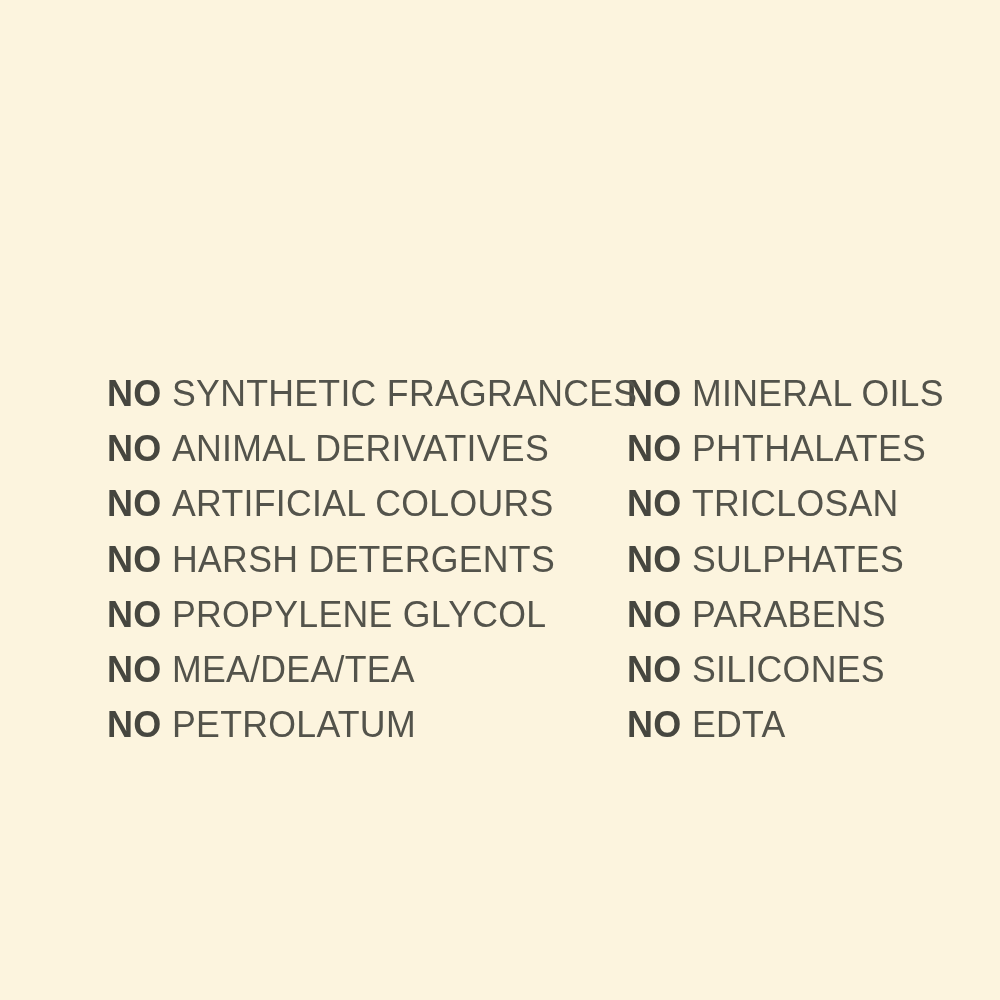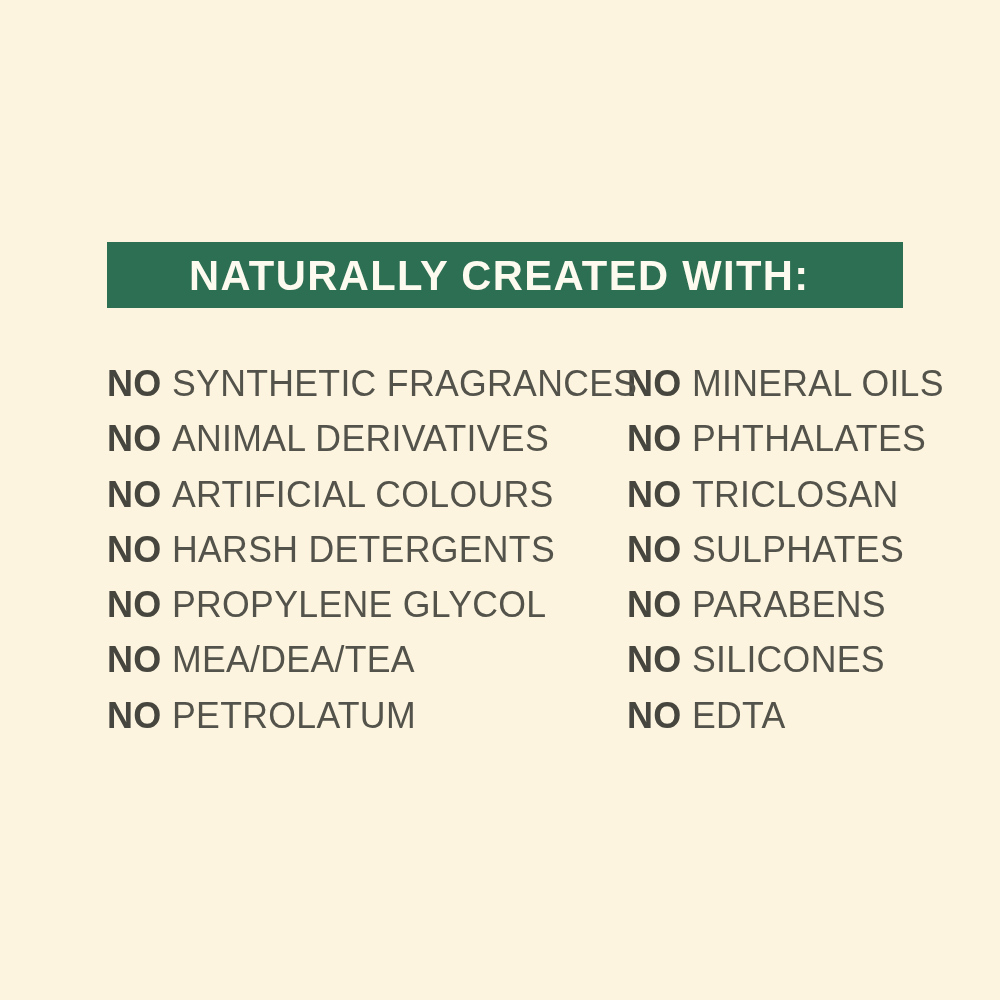--- a/index.html
+++ b/index.html
@@ -57,20 +57,21 @@
   .claim-column {
     display: flex;
     flex-direction: column;
   }
   #claims-col-left  { margin-left: 107px; width: 520px; }
   #claims-col-right { margin-left: 0px;   width: 330px; }
 
   .claim-row {
     height: 55.3px;
     display: flex;
+    align-items: center;
     white-space: nowrap;
   }
   .claim-no {
     color: #46463f;
     font-size: 36px;
     font-weight: bold;
     letter-spacing: 0.2px;
     line-height: 1;
     margin-right: 11px;
   }
@@ -82,23 +83,20 @@
     line-height: 1;
     transform: scaleX(0.99);
     transform-origin: left center;
   }
 </style>
 </head>
 <body style="background: rgb(252, 244, 222);">
 
 <div id="poster" style="background: rgb(252, 244, 222);">
 
-  <div id="banner" style="background: rgb(45, 111, 82);">
-    <span id="banner-title" style="color: rgb(253, 250, 240);">NATURALLY CREATED WITH:</span>
-  </div>
 
   <div id="claims">
 
     <div class="claim-column" id="claims-col-left">
 
       <div class="claim-row">
         <span class="claim-no" style="color: rgb(70, 70, 63);">NO</span>
         <span class="claim-text" style="color: rgb(83, 83, 75);">SYNTHETIC FRAGRANCES</span>
       </div>
 

